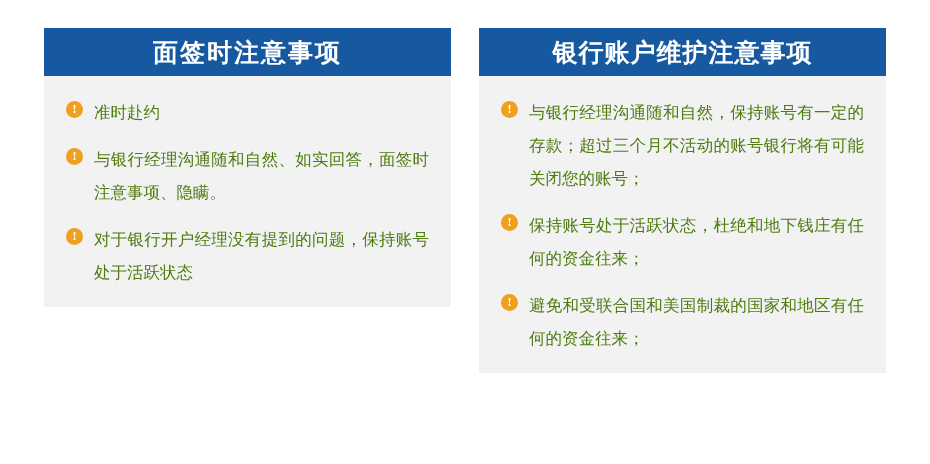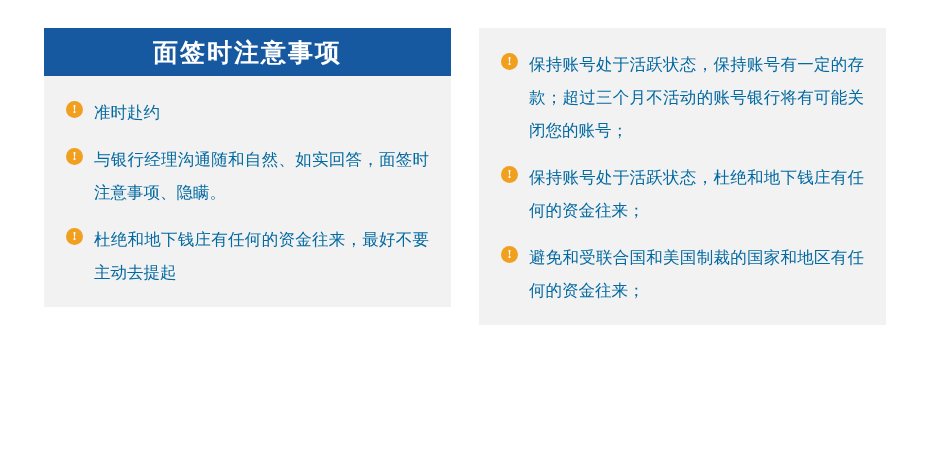--- a/index.html
+++ b/index.html
@@ -69,21 +69,21 @@
     font-size: 12px;
     font-weight: bold;
     line-height: 17px;
     text-align: center;
     margin-top: 5px;
     margin-right: 11px;
     font-family: "Liberation Serif", serif;
   }
   .item-text {
     font-size: 16.5px;
-    color: #0369a1;
+    color: #4d7c0f;
     line-height: 33px;
     text-align: justify;
     flex: 1 1 auto;
   }
   .panel-left .panel-title { letter-spacing: 2px; }
 </style>
 </head>
 <body>
 
 <div class="board">
@@ -95,32 +95,33 @@
         <li class="item">
           <span class="bullet-icon">!</span>
           <span class="item-text">准时赴约</span>
         </li>
         <li class="item">
           <span class="bullet-icon">!</span>
           <span class="item-text">与银行经理沟通随和自然、如实回答，面签时注意事项、隐瞒。</span>
         </li>
         <li class="item">
           <span class="bullet-icon">!</span>
-          <span class="item-text">杜绝和地下钱庄有任何的资金往来，最好不要主动去提起</span>
+          <span class="item-text">对于银行开户经理没有提到的问题，保持账号处于活跃状态</span>
         </li>
       </ul>
     </div>
   </section>
 
   <section class="panel panel-right">
+    <h2 class="panel-title">银行账户维护注意事项</h2>
     <div class="panel-inner">
       <ul class="items">
         <li class="item">
           <span class="bullet-icon">!</span>
-          <span class="item-text">保持账号处于活跃状态，保持账号有一定的存款；超过三个月不活动的账号银行将有可能关闭您的账号；</span>
+          <span class="item-text">与银行经理沟通随和自然，保持账号有一定的存款；超过三个月不活动的账号银行将有可能关闭您的账号；</span>
         </li>
         <li class="item">
           <span class="bullet-icon">!</span>
           <span class="item-text">保持账号处于活跃状态，杜绝和地下钱庄有任何的资金往来；</span>
         </li>
         <li class="item">
           <span class="bullet-icon">!</span>
           <span class="item-text">避免和受联合国和美国制裁的国家和地区有任何的资金往来；</span>
         </li>
       </ul>

